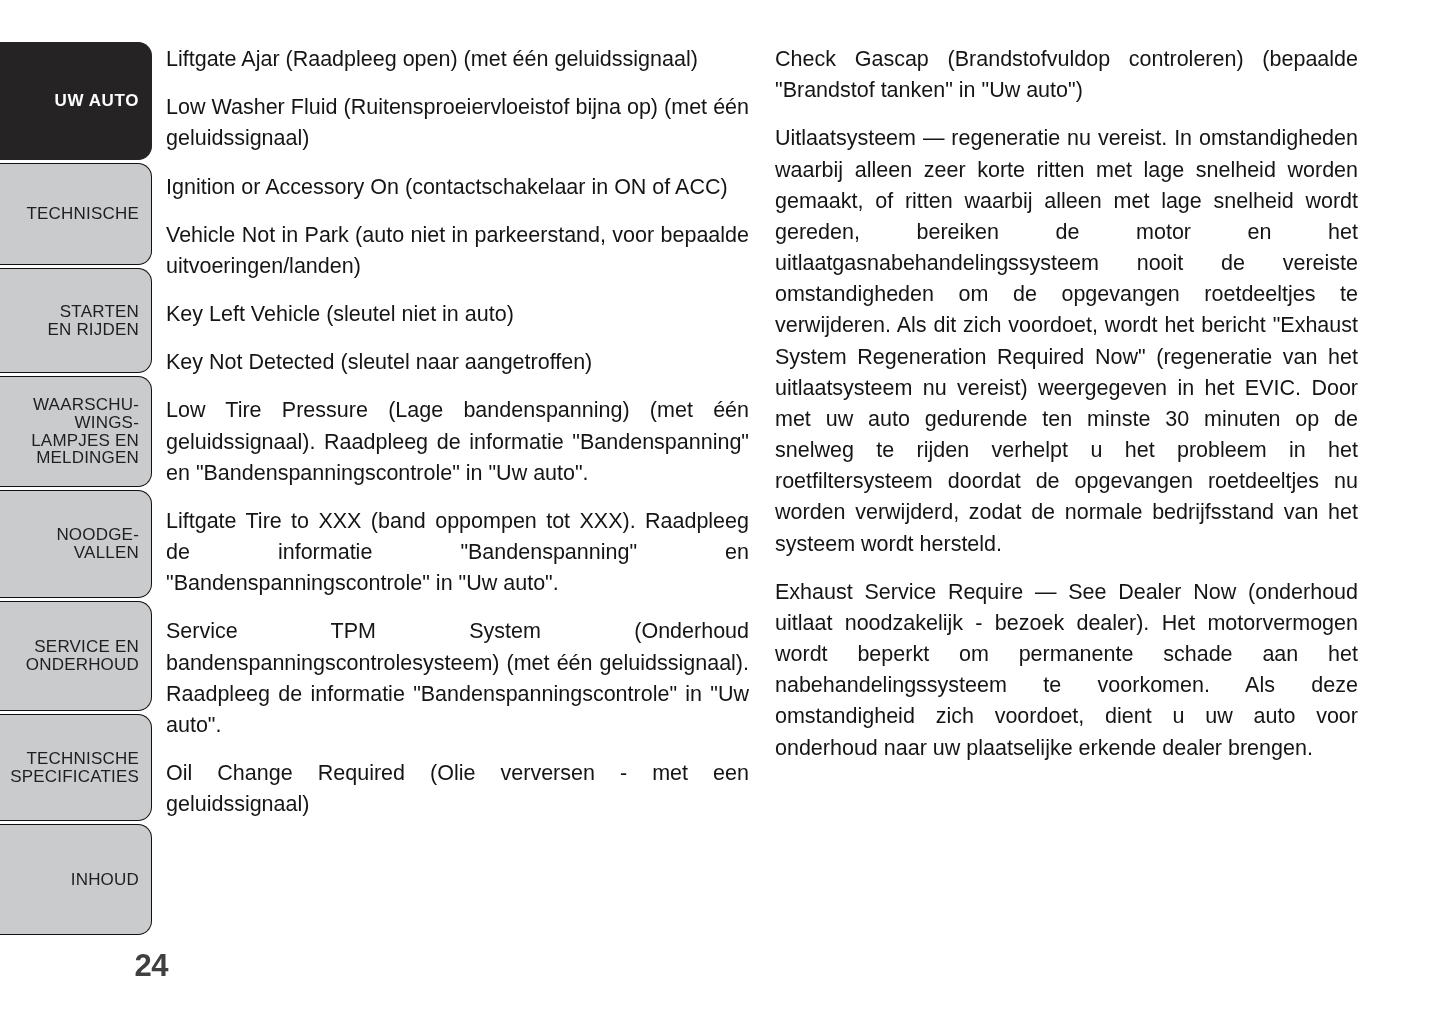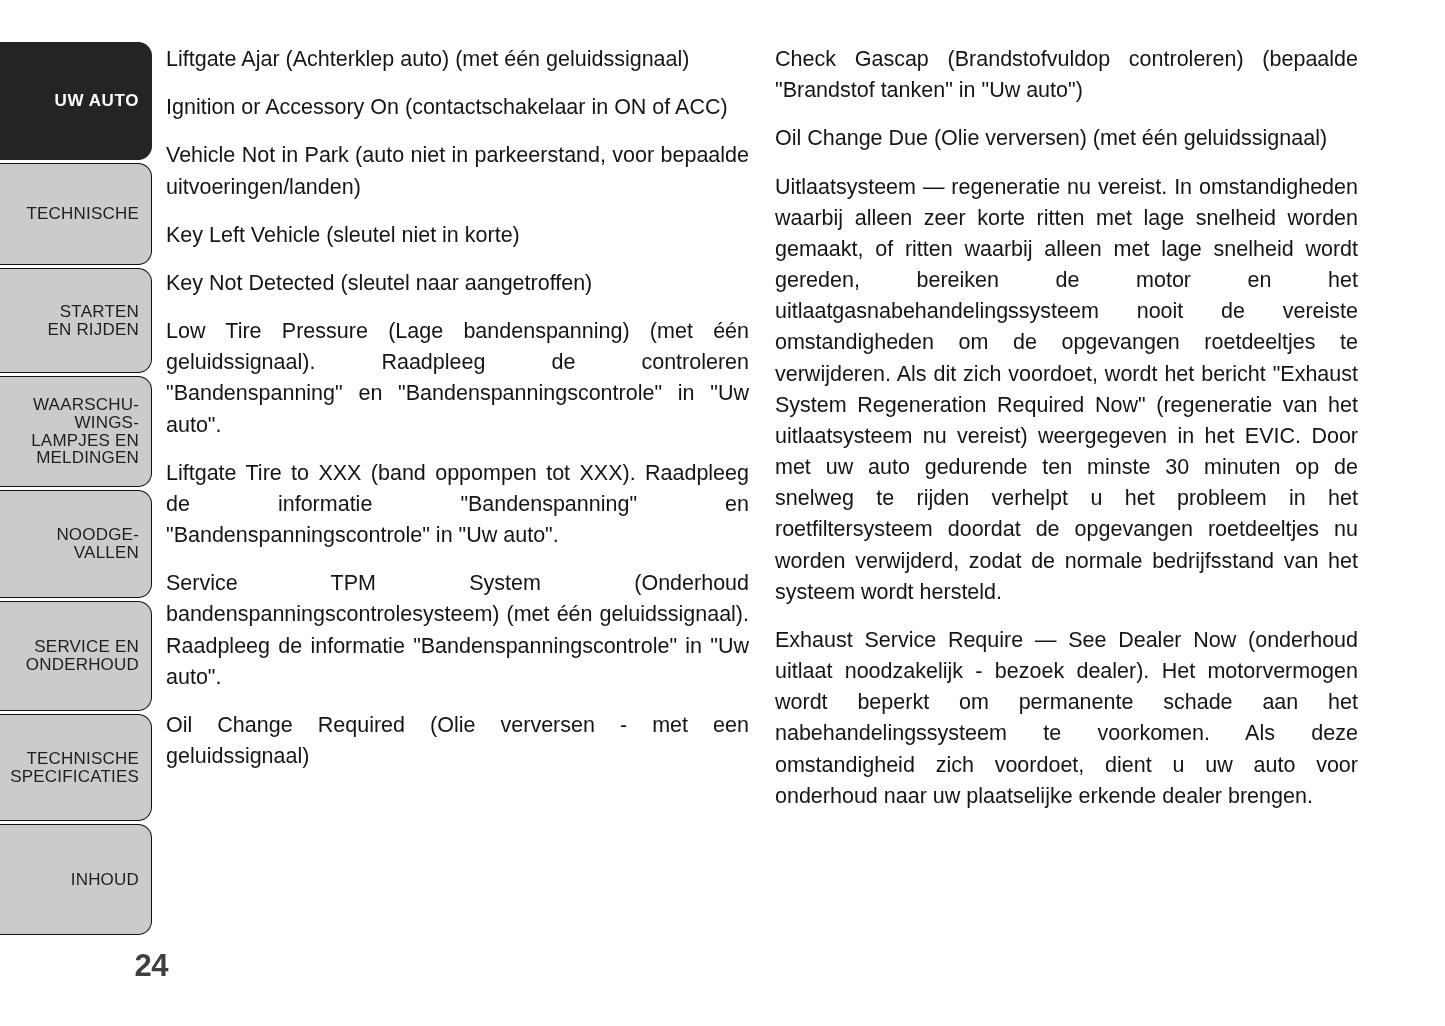--- a/index.html
+++ b/index.html
@@ -131,29 +131,29 @@
     </div>
     <div class="tab" style="top: 824px; height: 111px;">
       <span class="tab-label">INHOUD</span>
     </div>
   </div>
 
 <div id="page-number">24</div>
 
 <div id="content">
   <div class="column" id="col-left">
-      <p class="para">Liftgate Ajar (Achterklep auto) (met één geluidssignaal)</p>
+      <p class="para">Liftgate Ajar (Raadpleeg open) (met één geluidssignaal)</p>
+      <p class="para">Low Washer Fluid (Ruitensproeiervloeistof bijna op) (met één geluidssignaal)</p>
       <p class="para">Ignition or Accessory On (contactschakelaar in ON of ACC)</p>
       <p class="para">Vehicle Not in Park (auto niet in parkeerstand, voor bepaalde uitvoeringen/landen)</p>
-      <p class="para">Key Left Vehicle (sleutel niet in korte)</p>
+      <p class="para">Key Left Vehicle (sleutel niet in auto)</p>
       <p class="para">Key Not Detected (sleutel naar aangetroffen)</p>
-      <p class="para">Low Tire Pressure (Lage bandenspanning) (met één geluidssignaal). Raadpleeg de controleren "Bandenspanning" en "Bandenspanningscontrole" in "Uw auto".</p>
+      <p class="para">Low Tire Pressure (Lage bandenspanning) (met één geluidssignaal). Raadpleeg de informatie "Bandenspanning" en "Bandenspanningscontrole" in "Uw auto".</p>
       <p class="para">Liftgate Tire to XXX (band oppompen tot XXX). Raadpleeg de informatie "Bandenspanning" en "Bandenspanningscontrole" in "Uw auto".</p>
       <p class="para">Service TPM System (Onderhoud bandenspanningscontrolesysteem) (met één geluidssignaal). Raadpleeg de informatie "Bandenspanningscontrole" in "Uw auto".</p>
       <p class="para">Oil Change Required (Olie verversen - met een geluidssignaal)</p>
     </div>
   <div class="column" id="col-right">
       <p class="para">Check Gascap (Brandstofvuldop controleren) (bepaalde "Brandstof tanken" in "Uw auto")</p>
-      <p class="para">Oil Change Due (Olie verversen) (met één geluidssignaal)</p>
       <p class="para">Uitlaatsysteem — regeneratie nu vereist. In omstandigheden waarbij alleen zeer korte ritten met lage snelheid worden gemaakt, of ritten waarbij alleen met lage snelheid wordt gereden, bereiken de motor en het uitlaatgasnabehandelingssysteem nooit de vereiste omstandigheden om de opgevangen roetdeeltjes te verwijderen. Als dit zich voordoet, wordt het bericht "Exhaust System Regeneration Required Now" (regeneratie van het uitlaatsysteem nu vereist) weergegeven in het EVIC. Door met uw auto gedurende ten minste 30 minuten op de snelweg te rijden verhelpt u het probleem in het roetfiltersysteem doordat de opgevangen roetdeeltjes nu worden verwijderd, zodat de normale bedrijfsstand van het systeem wordt hersteld.</p>
       <p class="para">Exhaust Service Require — See Dealer Now (onderhoud uitlaat noodzakelijk - bezoek dealer). Het motorvermogen wordt beperkt om permanente schade aan het nabehandelingssysteem te voorkomen. Als deze omstandigheid zich voordoet, dient u uw auto voor onderhoud naar uw plaatselijke erkende dealer brengen.</p>
     </div>
 </div>
 
 </body></html>

